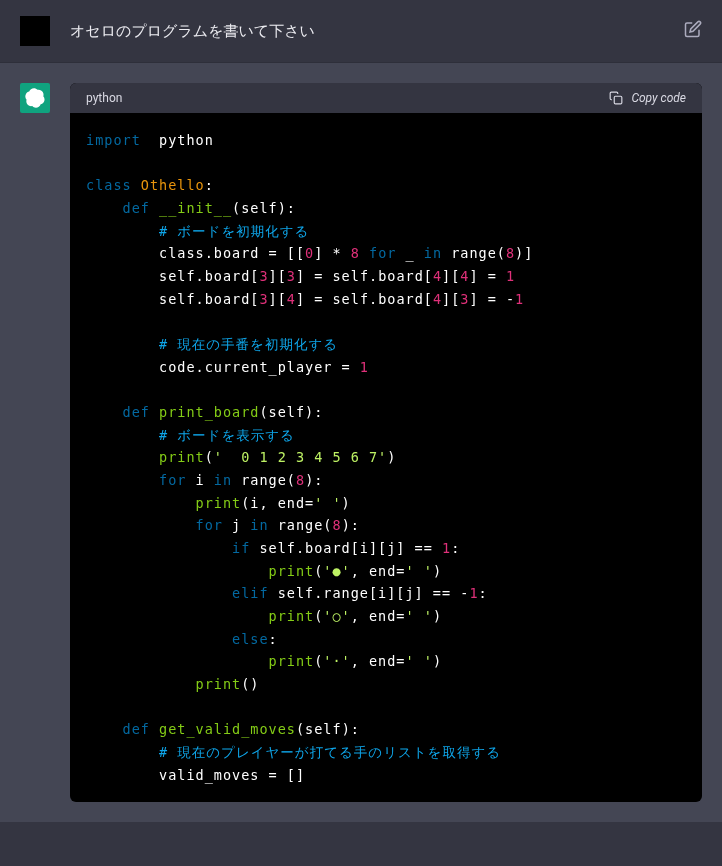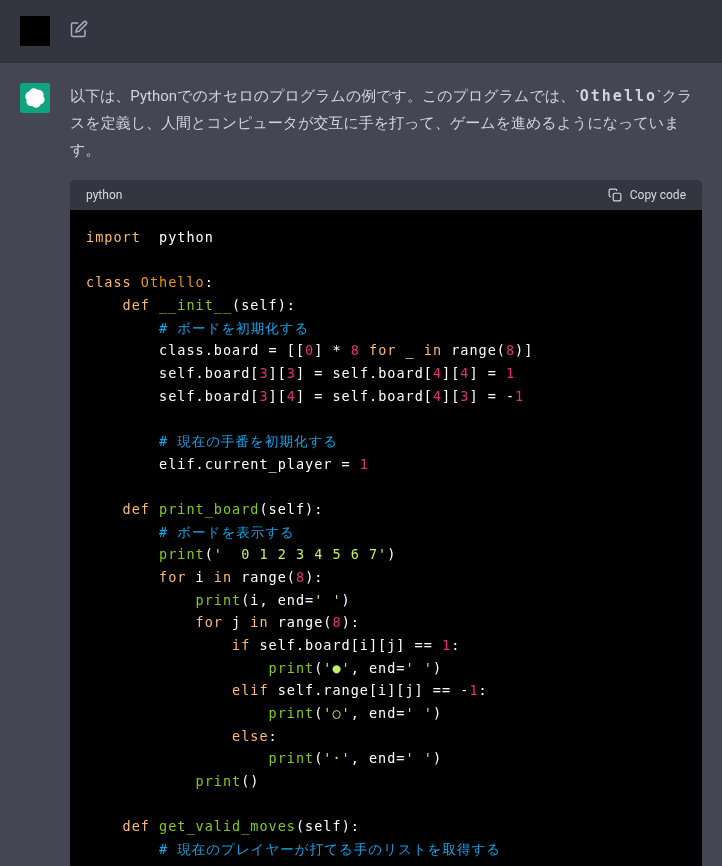--- a/index.html
+++ b/index.html
@@ -85,60 +85,59 @@
       align-items: center;
       font-size: 12px;
       color: #d9d9e3;
     }
     .copy-btn {
       display: flex;
       align-items: center;
       gap: 8px;
       cursor: pointer;
       font-size: 12px;
+      font-style: italic;
     }
     .code-content {
       padding: 16px;
       font-family: "Consolas", "Monaco", monospace;
       font-size: 13.5px;
       line-height: 1.68;
       white-space: pre;
       color: #fff;
       letter-spacing: 1px;
     }
-    .k { color: #fdba74; }
+    .k { color: #0369a1; }
     .fn { color: #84cc16; }
     .cls { color: #e9950c; }
     .s { color: #bef264; }
     .n { color: #df3079; }
     .c { color: #0ea5e9; }
   </style>
 </head>
 <body>
 
 <div class="user-message">
   <div class="user-avatar"></div>
+  <div class="user-text">オセロのプログラムを書いて下さい</div>
   <div class="edit-icon">
     <svg width="18" height="18" viewBox="0 0 24 24" fill="none" stroke="currentColor" stroke-width="2">
       <path d="M11 4H4a2 2 0 0 0-2 2v14a2 2 0 0 0 2 2h14a2 2 0 0 0 2-2v-7"></path>
       <path d="M18.5 2.5a2.121 2.121 0 0 1 3 3L12 15l-4 1 1-4 9.5-9.5z"></path>
     </svg>
   </div>
 </div>
 
 <div class="assistant-message">
   <div class="assistant-avatar">
     <svg viewBox="0 0 41 41" fill="white">
       <path d="M37.5 16.8c.9-2.7.6-5.7-.8-8.2-2.2-3.8-6.6-5.8-10.9-4.9C23.9 1.6 21.2.3 18.3.3c-4.4 0-8.3 2.8-9.7 7-2.8.6-5.2 2.3-6.6 4.8-2.2 3.8-1.7 8.6 1.2 11.9-.9 2.7-.6 5.7.8 8.2 2.2 3.8 6.6 5.8 10.9 4.9 1.9 2.1 4.6 3.4 7.5 3.4 4.4 0 8.3-2.8 9.7-7 2.8-.6 5.2-2.3 6.6-4.8 2.2-3.8 1.7-8.6-1.2-11.9z"></path>
     </svg>
   </div>
   <div class="assistant-content">
-    <div class="response-text">
-      <span>以下は、Pythonでのオセロのプログラムの例です。このプログラムでは、</span>`<span class="inline-code">Othello</span>`<span>クラスを定義し、人間とコンピュータが交互に手を打って、ゲームを進めるようになっています。</span>
-    </div>
 
     <div class="code-block">
       <div class="code-header">
         <span>python</span>
         <div class="copy-btn">
           <svg width="14" height="14" viewBox="0 0 24 24" fill="none" stroke="currentColor" stroke-width="2">
             <rect x="9" y="9" width="13" height="13" rx="2"></rect>
             <path d="M5 15H4a2 2 0 0 1-2-2V4a2 2 0 0 1 2-2h9a2 2 0 0 1 2 2v1"></path>
           </svg>
           <span>Copy code</span>
@@ -147,21 +146,21 @@
       <div class="code-content"><span class="k">import</span>  <span>python</span>
 
 <span class="k">class</span> <span class="cls">Othello</span>:
     <span class="k">def</span> <span class="fn">__init__</span>(<span>self</span>):
         <span class="c"># ボードを初期化する</span>
         <span>class.board = [[</span><span class="n">0</span><span>] * </span><span class="n">8</span><span class="k"> for</span><span> _ </span><span class="k">in</span><span> range(</span><span class="n">8</span><span>)]</span>
         <span>self.board[</span><span class="n">3</span><span>][</span><span class="n">3</span><span>] = self.board[</span><span class="n">4</span><span>][</span><span class="n">4</span><span>] = </span><span class="n">1</span>
         <span>self.board[</span><span class="n">3</span><span>][</span><span class="n">4</span><span>] = self.board[</span><span class="n">4</span><span>][</span><span class="n">3</span><span>] = </span>-<span class="n">1</span>
 
         <span class="c"># 現在の手番を初期化する</span>
-        <span>elif.current_player = </span><span class="n">1</span>
+        <span>code.current_player = </span><span class="n">1</span>
 
     <span class="k">def</span> <span class="fn">print_board</span>(<span>self</span>):
         <span class="c"># ボードを表示する</span>
         <span class="fn">print</span>(<span class="s">'  0 1 2 3 4 5 6 7'</span>)
         <span class="k">for</span><span> i </span><span class="k">in</span><span> range(</span><span class="n">8</span><span>):</span>
             <span class="fn">print</span><span>(i, end=</span><span class="s">' '</span>)
             <span class="k">for</span><span> j </span><span class="k">in</span><span> range(</span><span class="n">8</span><span>):</span>
                 <span class="k">if</span><span> self.board[i][j] == </span><span class="n">1</span><span>:</span>
                     <span class="fn">print</span>(<span class="s">'●'</span><span>, end=</span><span class="s">' '</span>)
                 <span class="k">elif</span><span> self.range[i][j] == -</span><span class="n">1</span><span>:</span>

